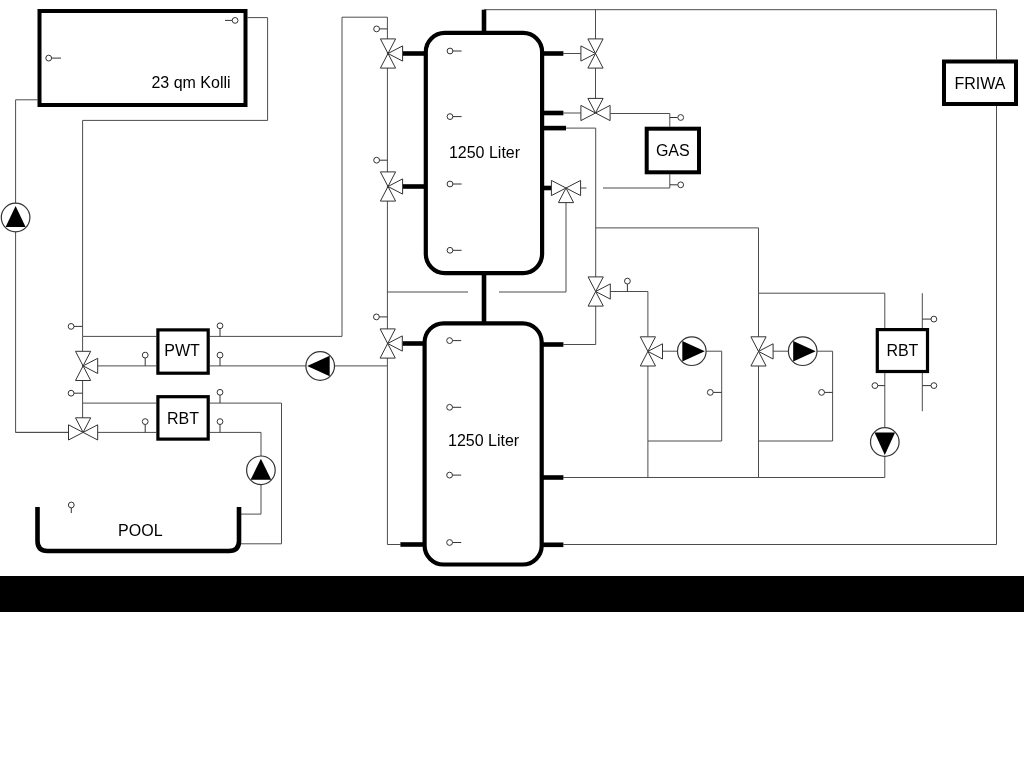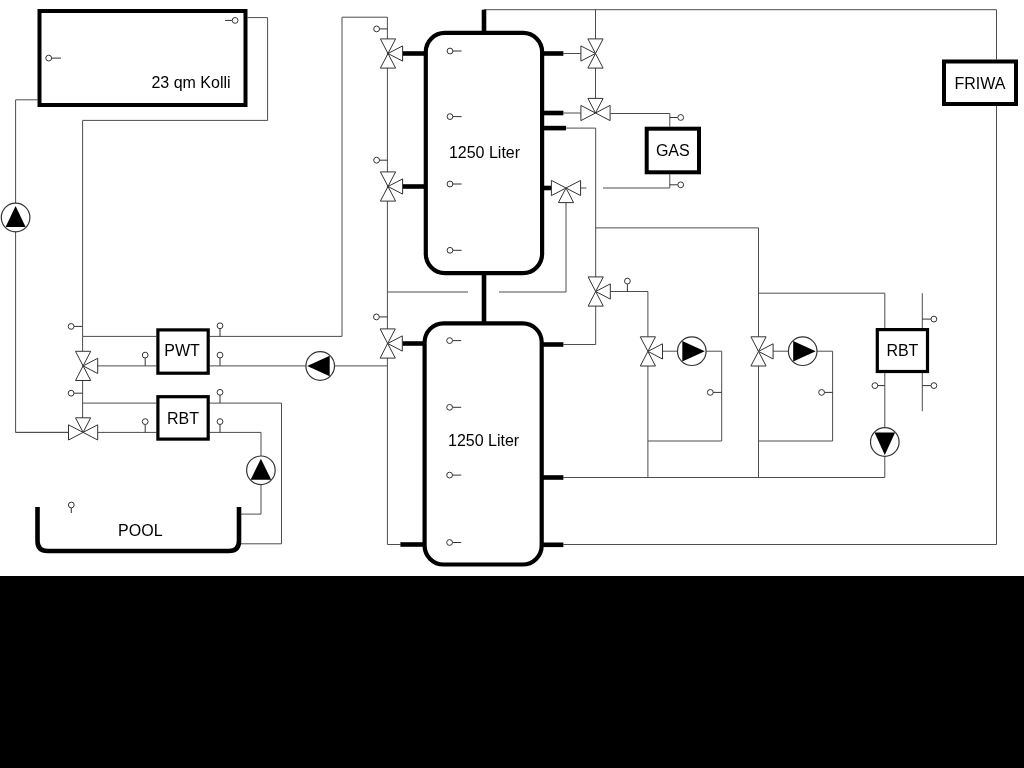--- a/index.html
+++ b/index.html
@@ -1,16 +1,16 @@
 <!DOCTYPE html>
 <html><head>
 <meta charset="utf-8">
 <style>
   html,body{margin:0;padding:0;background:#fff;}
-  .page{position:relative;width:1024px;height:768px;overflow:hidden;background:#737373;
+  .page{position:relative;width:1024px;height:612px;overflow:hidden;background:#737373;
         font-family:"Liberation Sans", sans-serif;}
   svg text{font-family:"Liberation Sans", sans-serif;font-size:16px;fill:#000;}
 </style>
 </head>
 <body>
 <div class="page">
 <svg width="1024" height="768" viewBox="0 0 1024 768" xmlns="http://www.w3.org/2000/svg">
 <defs>
 </defs>
 

